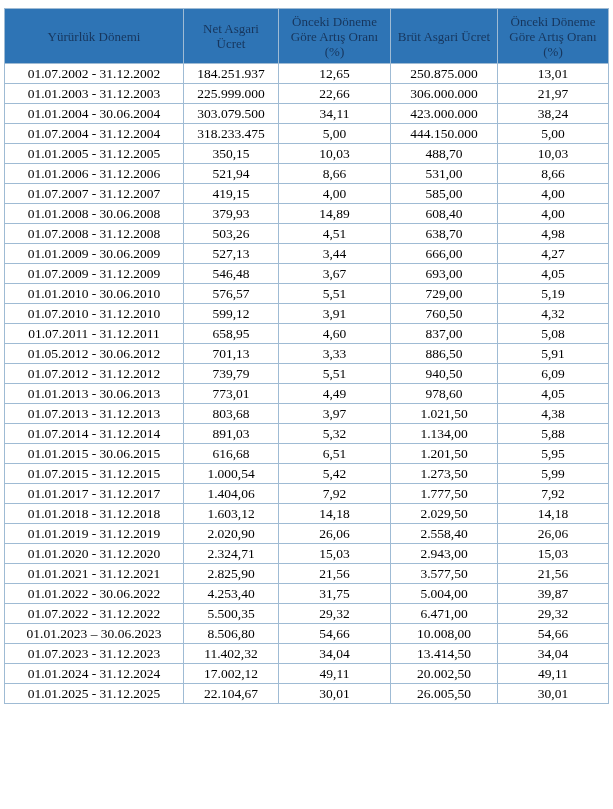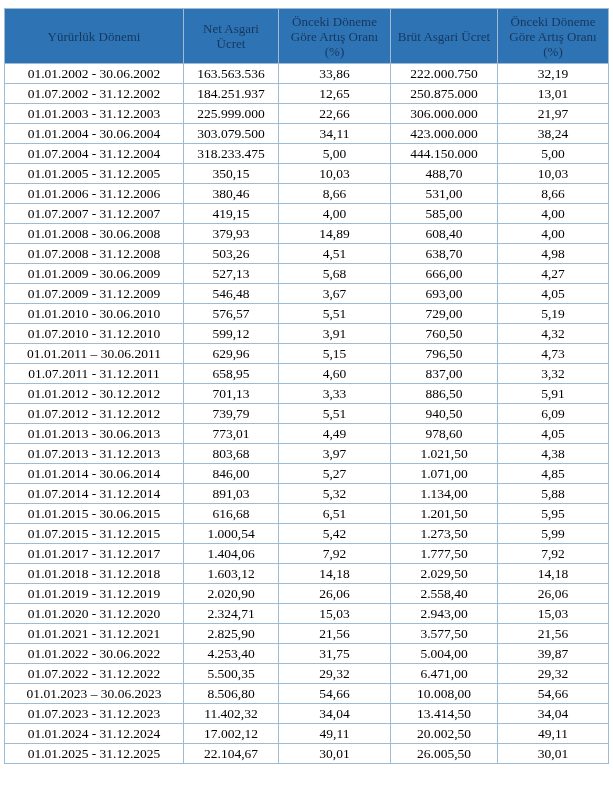--- a/index.html
+++ b/index.html
@@ -66,27 +66,20 @@
     <thead>
       <tr>
         <th>Yürürlük Dönemi</th>
         <th>Net Asgari Ücret</th>
         <th>Önceki Döneme Göre Artış Oranı (%)</th>
         <th>Brüt Asgari Ücret</th>
         <th>Önceki Döneme Göre Artış Oranı (%)</th>
       </tr>
     </thead>
     <tbody>
-  <tr>
-    <td>01.01.2002 - 30.06.2002</td>
-    <td>163.563.536</td>
-    <td>33,86</td>
-    <td>222.000.750</td>
-    <td>32,19</td>
-  </tr>
 
   <tr>
     <td>01.07.2002 - 31.12.2002</td>
     <td>184.251.937</td>
     <td>12,65</td>
     <td>250.875.000</td>
     <td>13,01</td>
   </tr>
 
   <tr>
@@ -116,21 +109,21 @@
   <tr>
     <td>01.01.2005 - 31.12.2005</td>
     <td>350,15</td>
     <td>10,03</td>
     <td>488,70</td>
     <td>10,03</td>
   </tr>
 
   <tr>
     <td>01.01.2006 - 31.12.2006</td>
-    <td>380,46</td>
+    <td>521,94</td>
     <td>8,66</td>
     <td>531,00</td>
     <td>8,66</td>
   </tr>
 
 
   <tr>
     <td>01.07.2007 - 31.12.2007</td>
     <td>419,15</td>
     <td>4,00</td>
@@ -150,21 +143,21 @@
     <td>01.07.2008 - 31.12.2008</td>
     <td>503,26</td>
     <td>4,51</td>
     <td>638,70</td>
     <td>4,98</td>
   </tr>
 
   <tr>
     <td>01.01.2009 - 30.06.2009</td>
     <td>527,13</td>
-    <td>5,68</td>
+    <td>3,44</td>
     <td>666,00</td>
     <td>4,27</td>
   </tr>
 
   <tr>
     <td>01.07.2009 - 31.12.2009</td>
     <td>546,48</td>
     <td>3,67</td>
     <td>693,00</td>
     <td>4,05</td>
@@ -179,38 +172,31 @@
   </tr>
 
   <tr>
     <td>01.07.2010 - 31.12.2010</td>
     <td>599,12</td>
     <td>3,91</td>
     <td>760,50</td>
     <td>4,32</td>
   </tr>
 
-  <tr>
-    <td>01.01.2011 – 30.06.2011</td>
-    <td>629,96</td>
-    <td>5,15</td>
-    <td>796,50</td>
-    <td>4,73</td>
-  </tr>
 
   <tr>
     <td>01.07.2011 - 31.12.2011</td>
     <td>658,95</td>
     <td>4,60</td>
     <td>837,00</td>
-    <td>3,32</td>
-  </tr>
-
-  <tr>
-    <td>01.01.2012 - 30.12.2012</td>
+    <td>5,08</td>
+  </tr>
+
+  <tr>
+    <td>01.05.2012 - 30.06.2012</td>
     <td>701,13</td>
     <td>3,33</td>
     <td>886,50</td>
     <td>5,91</td>
   </tr>
 
   <tr>
     <td>01.07.2012 - 31.12.2012</td>
     <td>739,79</td>
     <td>5,51</td>
@@ -227,27 +213,20 @@
   </tr>
 
   <tr>
     <td>01.07.2013 - 31.12.2013</td>
     <td>803,68</td>
     <td>3,97</td>
     <td>1.021,50</td>
     <td>4,38</td>
   </tr>
 
-  <tr>
-    <td>01.01.2014 - 30.06.2014</td>
-    <td>846,00</td>
-    <td>5,27</td>
-    <td>1.071,00</td>
-    <td>4,85</td>
-  </tr>
 
   <tr>
     <td>01.07.2014 - 31.12.2014</td>
     <td>891,03</td>
     <td>5,32</td>
     <td>1.134,00</td>
     <td>5,88</td>
   </tr>
 
   <tr>

